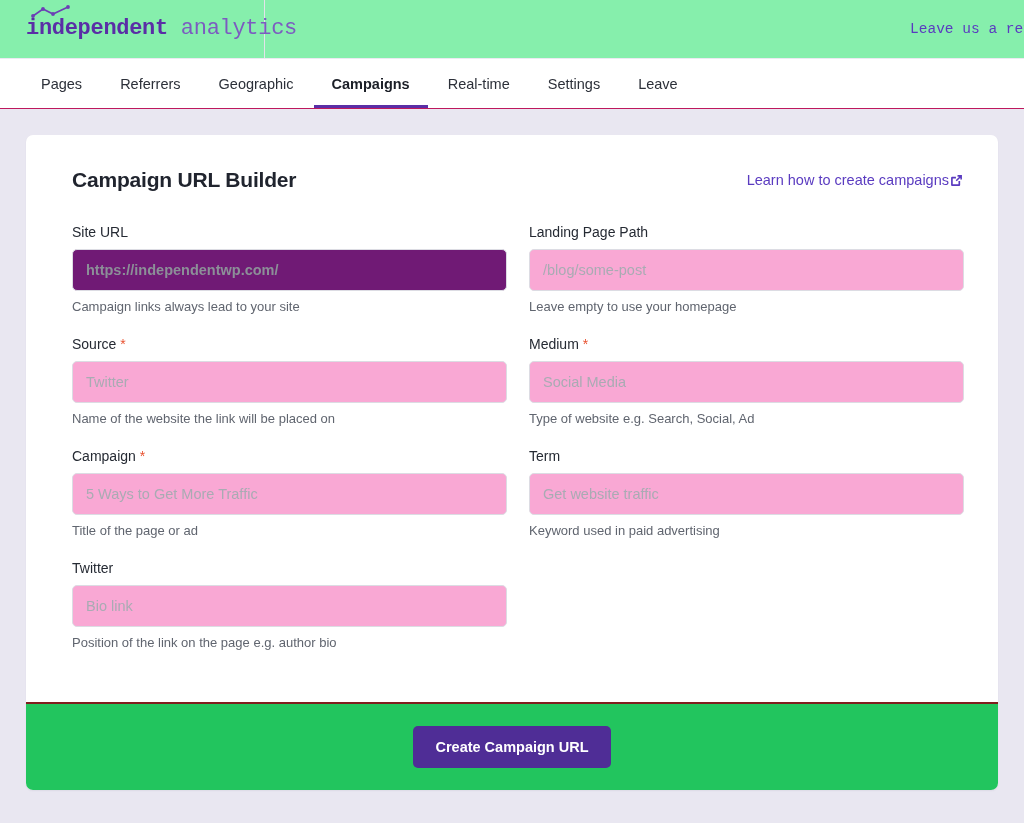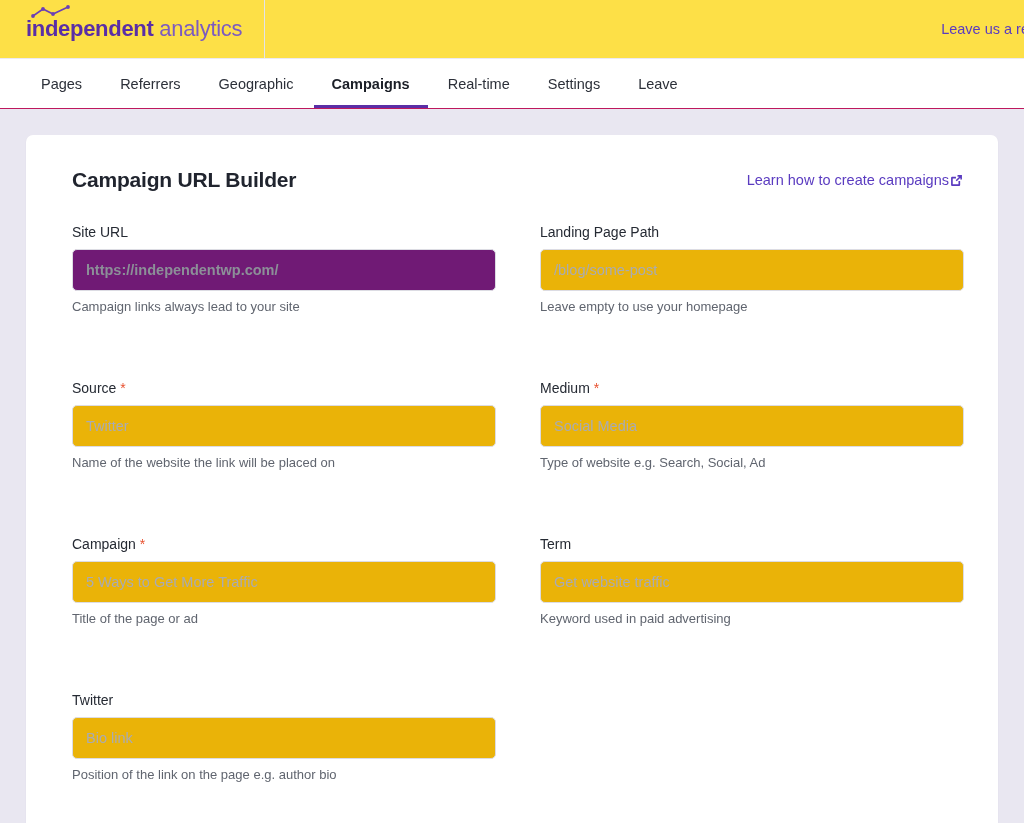--- a/index.html
+++ b/index.html
@@ -12,24 +12,25 @@
     height: 823px;
     background: #e9e7f1;
     font-family: "Liberation Sans", sans-serif;
     color: #1f2430;
     overflow: hidden;
   }
 
   
   .topbar {
     height: 58px;
-    background: #fde047;
+    background: #86efac;
     display: flex;
     align-items: flex-end;
     position: relative;
+    font-family: Liberation Mono, monospace;
   }
   .logo-wrap {
     width: 265px;
     height: 58px;
     display: flex;
     align-items: center;
     padding-left: 26px;
     border-right: 1px solid #e3e3ea;
   }
   .logo {
@@ -132,36 +133,35 @@
     cursor: pointer;
   }
   .ext-icon { display: inline-block; width: 15px; height: 15px; }
 
   
   .grid {
     display: grid;
     grid-template-columns: 1fr 1fr;
     column-gap: 22px;
     row-gap: 0;
-    gap: 44px;
   }
   .field { margin-bottom: 22px; }
   .field-label {
     display: block;
     font-size: 14px;
     color: #252a33;
     margin-bottom: 9px;
   }
   .req { color: #e8512f; font-size: 14px; }
   .input {
     width: 100%;
     height: 42px;
     border: 1px solid #dcdce3;
     border-radius: 5px;
-    background: #eab308;
+    background: #f9a8d4;
     padding: 0 13px;
     font-size: 14.5px;
     font-family: "Liberation Sans", sans-serif;
     color: #2b3039;
     outline: none;
   }
   .input::placeholder { color: #a9abb3; }
   .input:disabled, .input.readonly {
     background: #701a75;
     color: #8c8f98;

